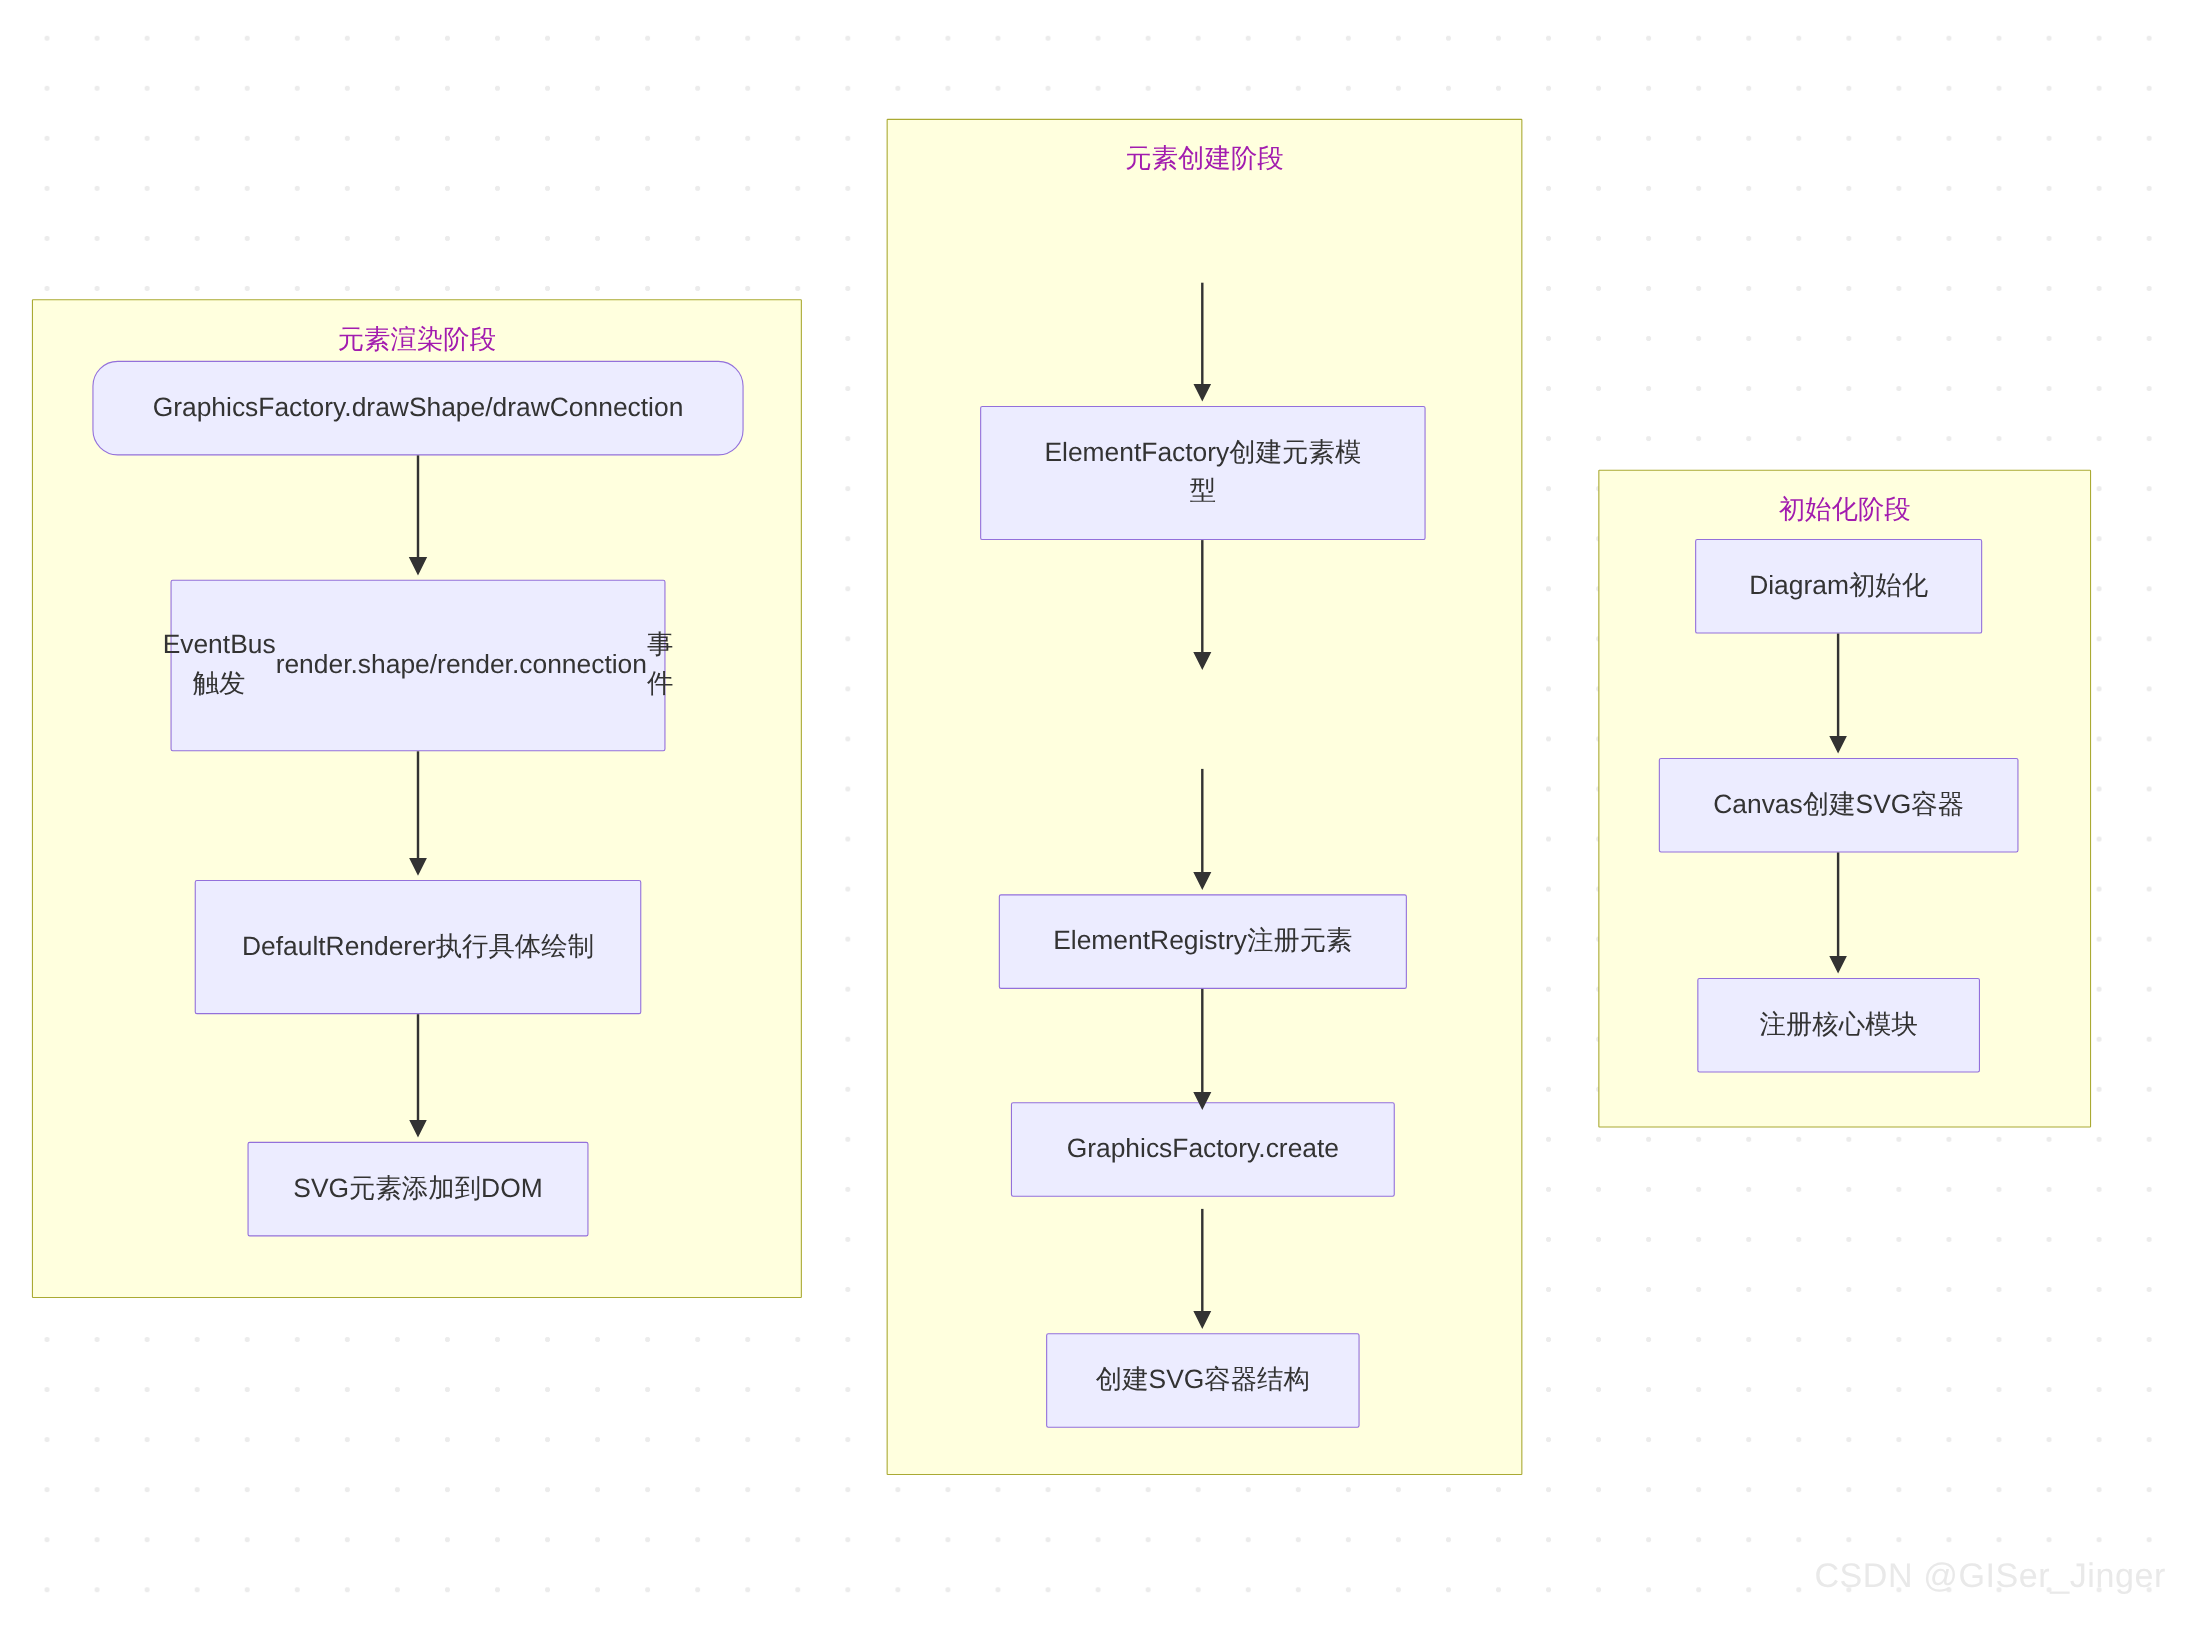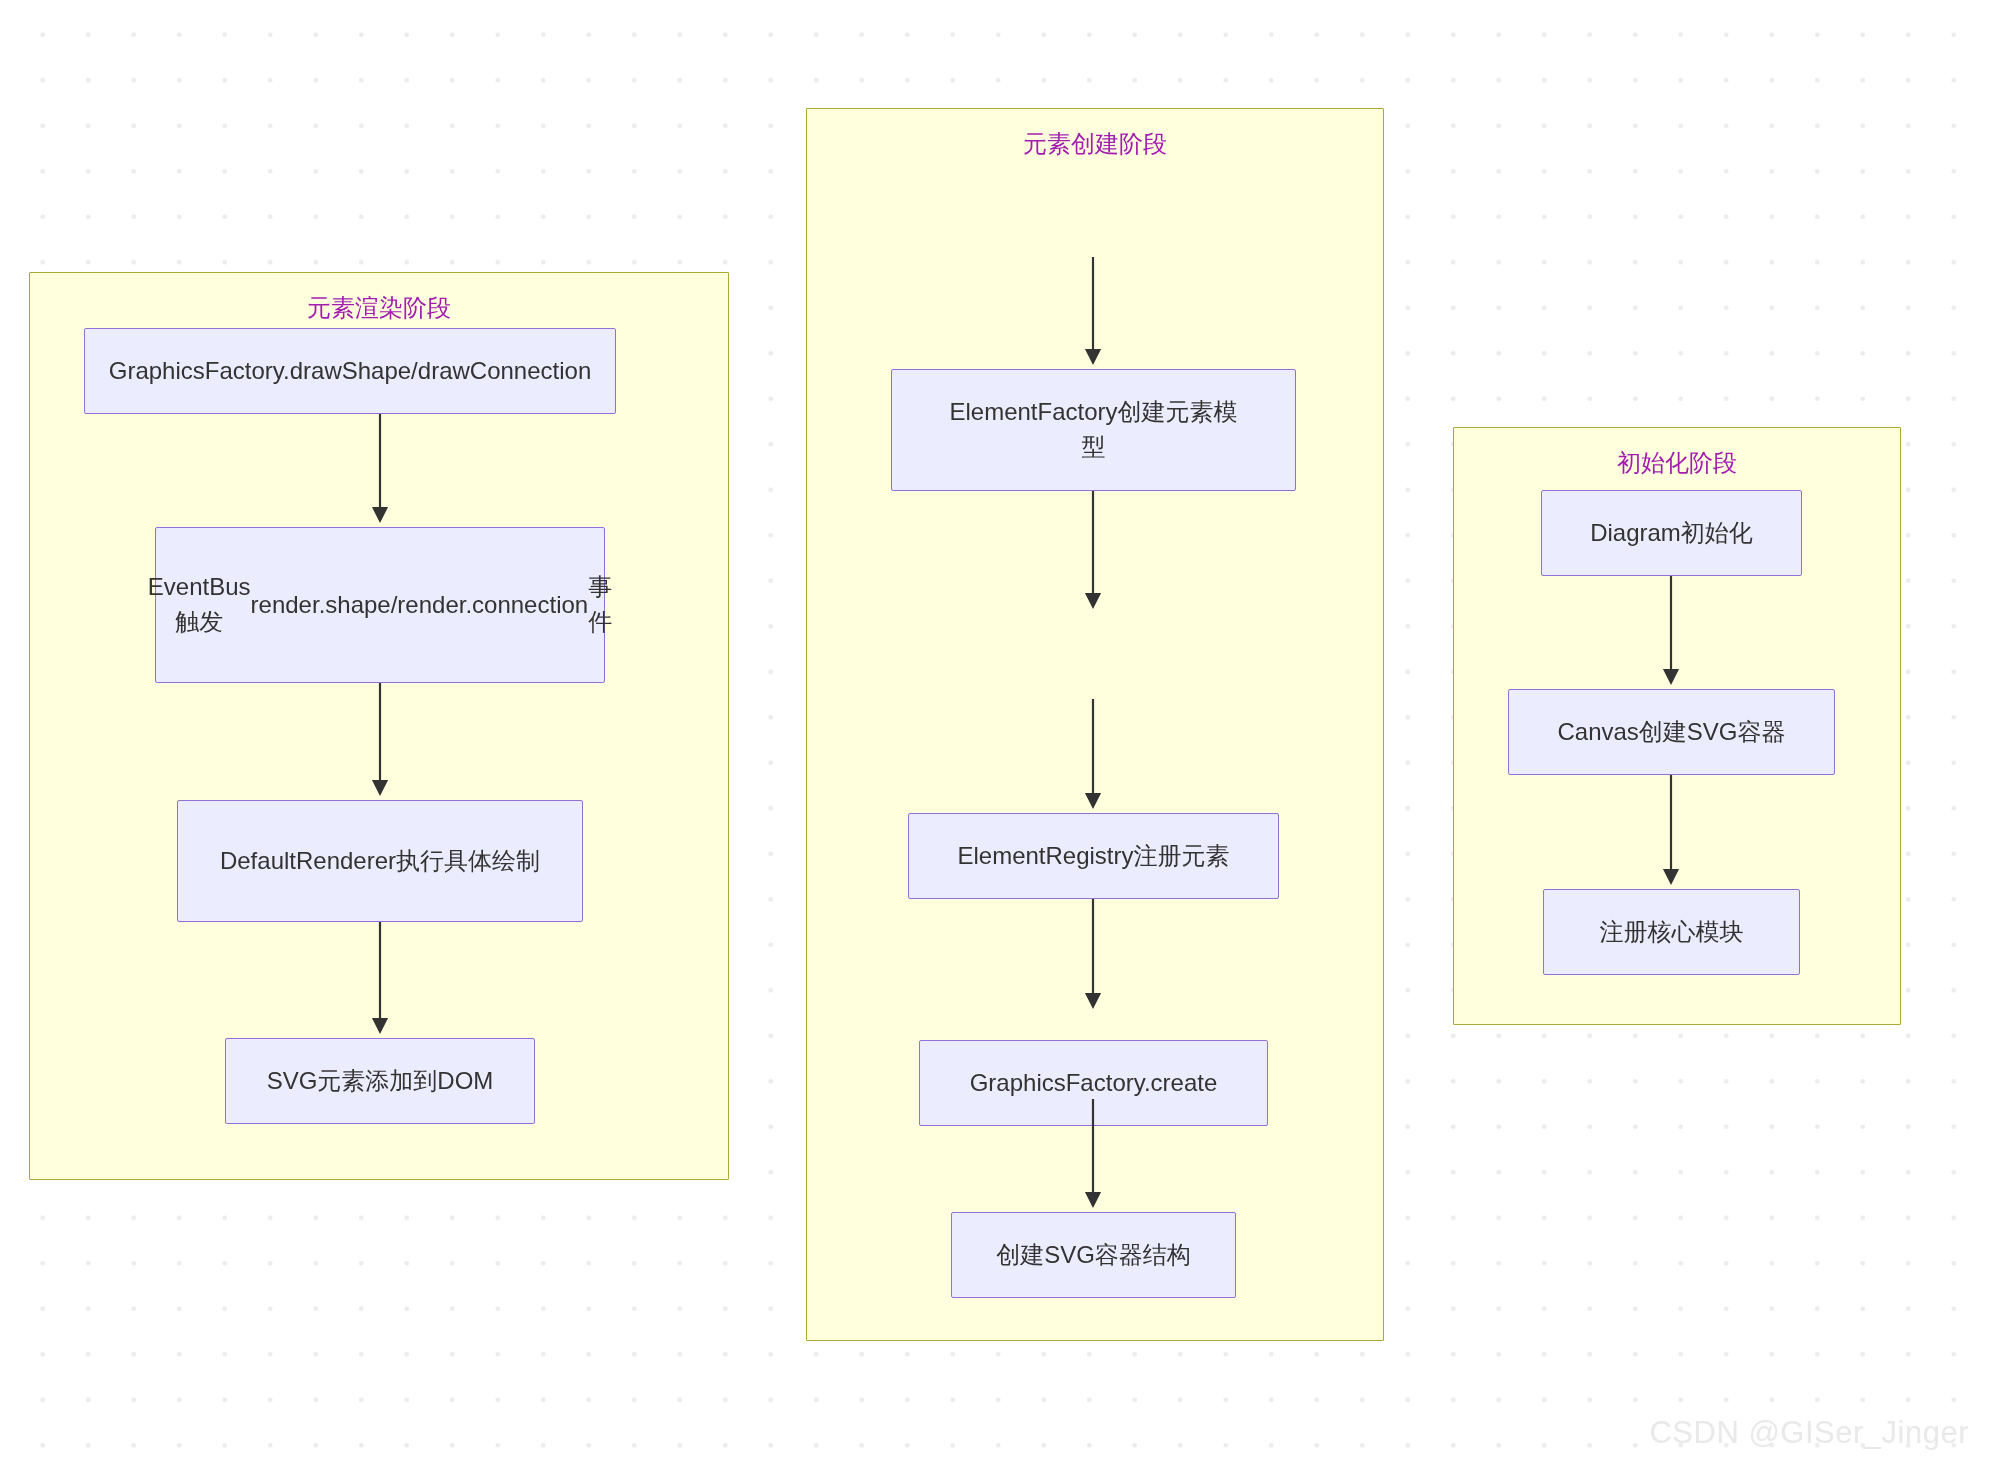--- a/index.html
+++ b/index.html
@@ -88,21 +88,21 @@
 </style>
 </head>
 <body>
 
 <div id="canvas">
 
   <div class="cluster" style="left:29px; top:272px; width:700px; height:908px;">
     <div class="cluster-title" style="top:19px;">元素渲染阶段</div>
   </div>
 
-  <div class="node" style="left:84px; top:328px; width:532px; height:86px;">
+  <div class="node" style="left:84px; top:328px; width:592px; height:86px;border-radius:23px;">
     <span>GraphicsFactory.drawShape/drawConnection</span>
   </div>
 
   <div class="node" style="left:155px; top:527px; width:450px; height:156px; ">
     <span>EventBus触发</span>
     <span>render.shape/render.connection</span>
     <span>事件</span>
   </div>
 
   <div class="node" style="left:177px; top:800px; width:406px; height:122px; ">
@@ -122,21 +122,21 @@
   <div class="node" style="left:891px; top:369px; width:405px; height:122px; flex-direction:column;">
     <span>ElementFactory创建元素模</span>
     <span>型</span>
   </div>
 
 
   <div class="node" style="left:908px; top:813px; width:371px; height:86px;">
     <span>ElementRegistry注册元素</span>
   </div>
 
-  <div class="node" style="left:919px; top:1040px; width:349px; height:86px;">
+  <div class="node" style="left:919px; top:1002px; width:349px; height:86px;">
     <span>GraphicsFactory.create</span>
   </div>
 
   <div class="node" style="left:951px; top:1212px; width:285px; height:86px;">
     <span>创建SVG容器结构</span>
   </div>
 
   <div class="cluster" style="left:1453px; top:427px; width:448px; height:598px;">
     <div class="cluster-title" style="top:19px;">初始化阶段</div>
   </div>

